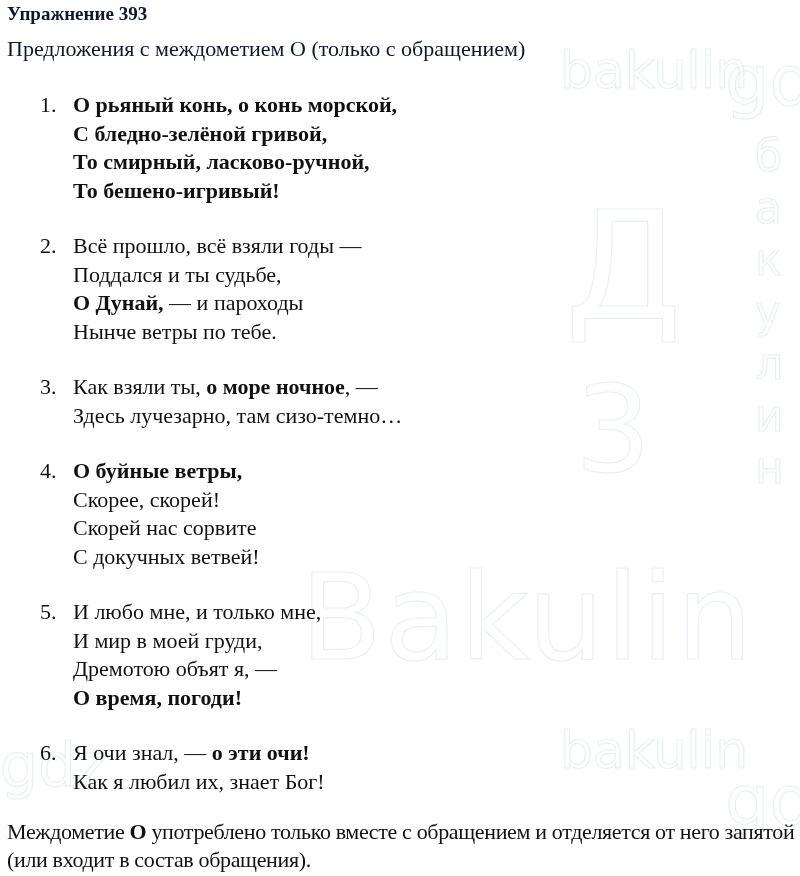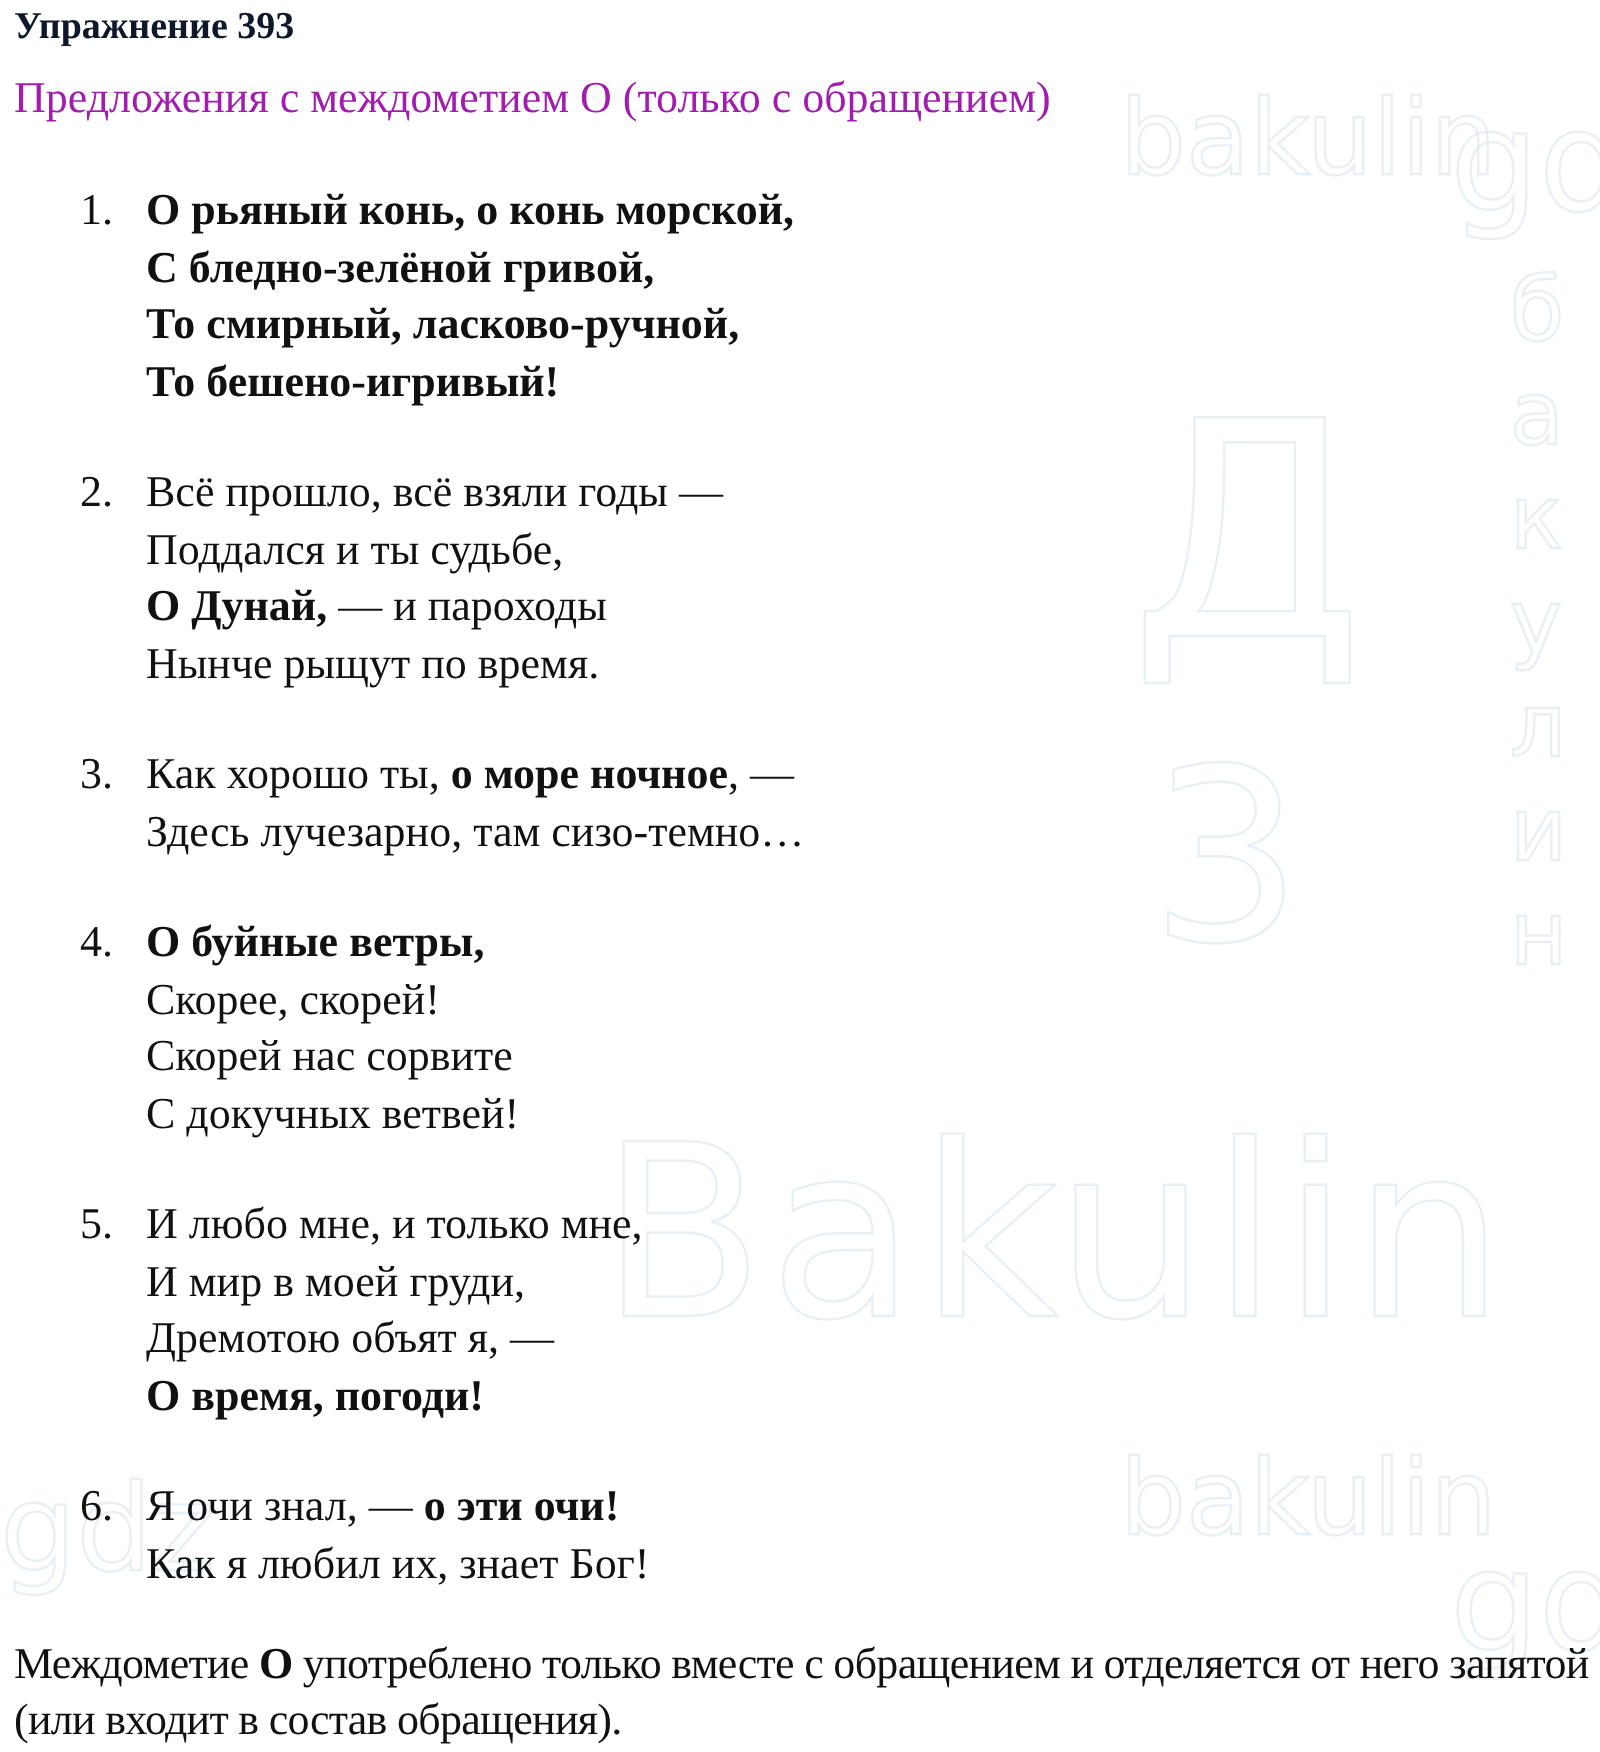--- a/index.html
+++ b/index.html
@@ -42,21 +42,21 @@
       top: 3px;
       font-size: 19px;
       font-weight: bold;
       color: #0f172a;
     }
     .subtitle {
       position: absolute;
       left: 7px;
       top: 36px;
       font-size: 22px;
-      color: #a21caf;
+      color: #0f172a;
     }
     .items {
       position: absolute;
       left: 0;
       top: 91px;
       width: 800px;
     }
     .item {
       position: relative;
       margin-bottom: 27px;
@@ -118,27 +118,27 @@
           <span class="line"><span class="b">То смирный, ласково-ручной,</span></span>
           <span class="line"><span class="b">То бешено-игривый!</span></span>
         </div>
       </div>
       <div class="item">
         <span class="item-number">2.</span>
         <div class="item-lines">
           <span class="line"><span>Всё прошло, всё взяли годы —</span></span>
           <span class="line"><span>Поддался и ты судьбе,</span></span>
           <span class="line"><span class="b">О Дунай,</span><span> — и пароходы</span></span>
-          <span class="line"><span>Нынче рыщут по время.</span></span>
+          <span class="line"><span>Нынче ветры по тебе.</span></span>
         </div>
       </div>
       <div class="item">
         <span class="item-number">3.</span>
         <div class="item-lines">
-          <span class="line"><span>Как хорошо ты, </span><span class="b">о море ночное</span><span>, —</span></span>
+          <span class="line"><span>Как взяли ты, </span><span class="b">о море ночное</span><span>, —</span></span>
           <span class="line"><span>Здесь лучезарно, там сизо-темно…</span></span>
         </div>
       </div>
       <div class="item">
         <span class="item-number">4.</span>
         <div class="item-lines">
           <span class="line"><span class="b">О буйные ветры,</span></span>
           <span class="line"><span>Скорее, скорей!</span></span>
           <span class="line"><span>Скорей нас сорвите</span></span>
           <span class="line"><span>С докучных ветвей!</span></span>

